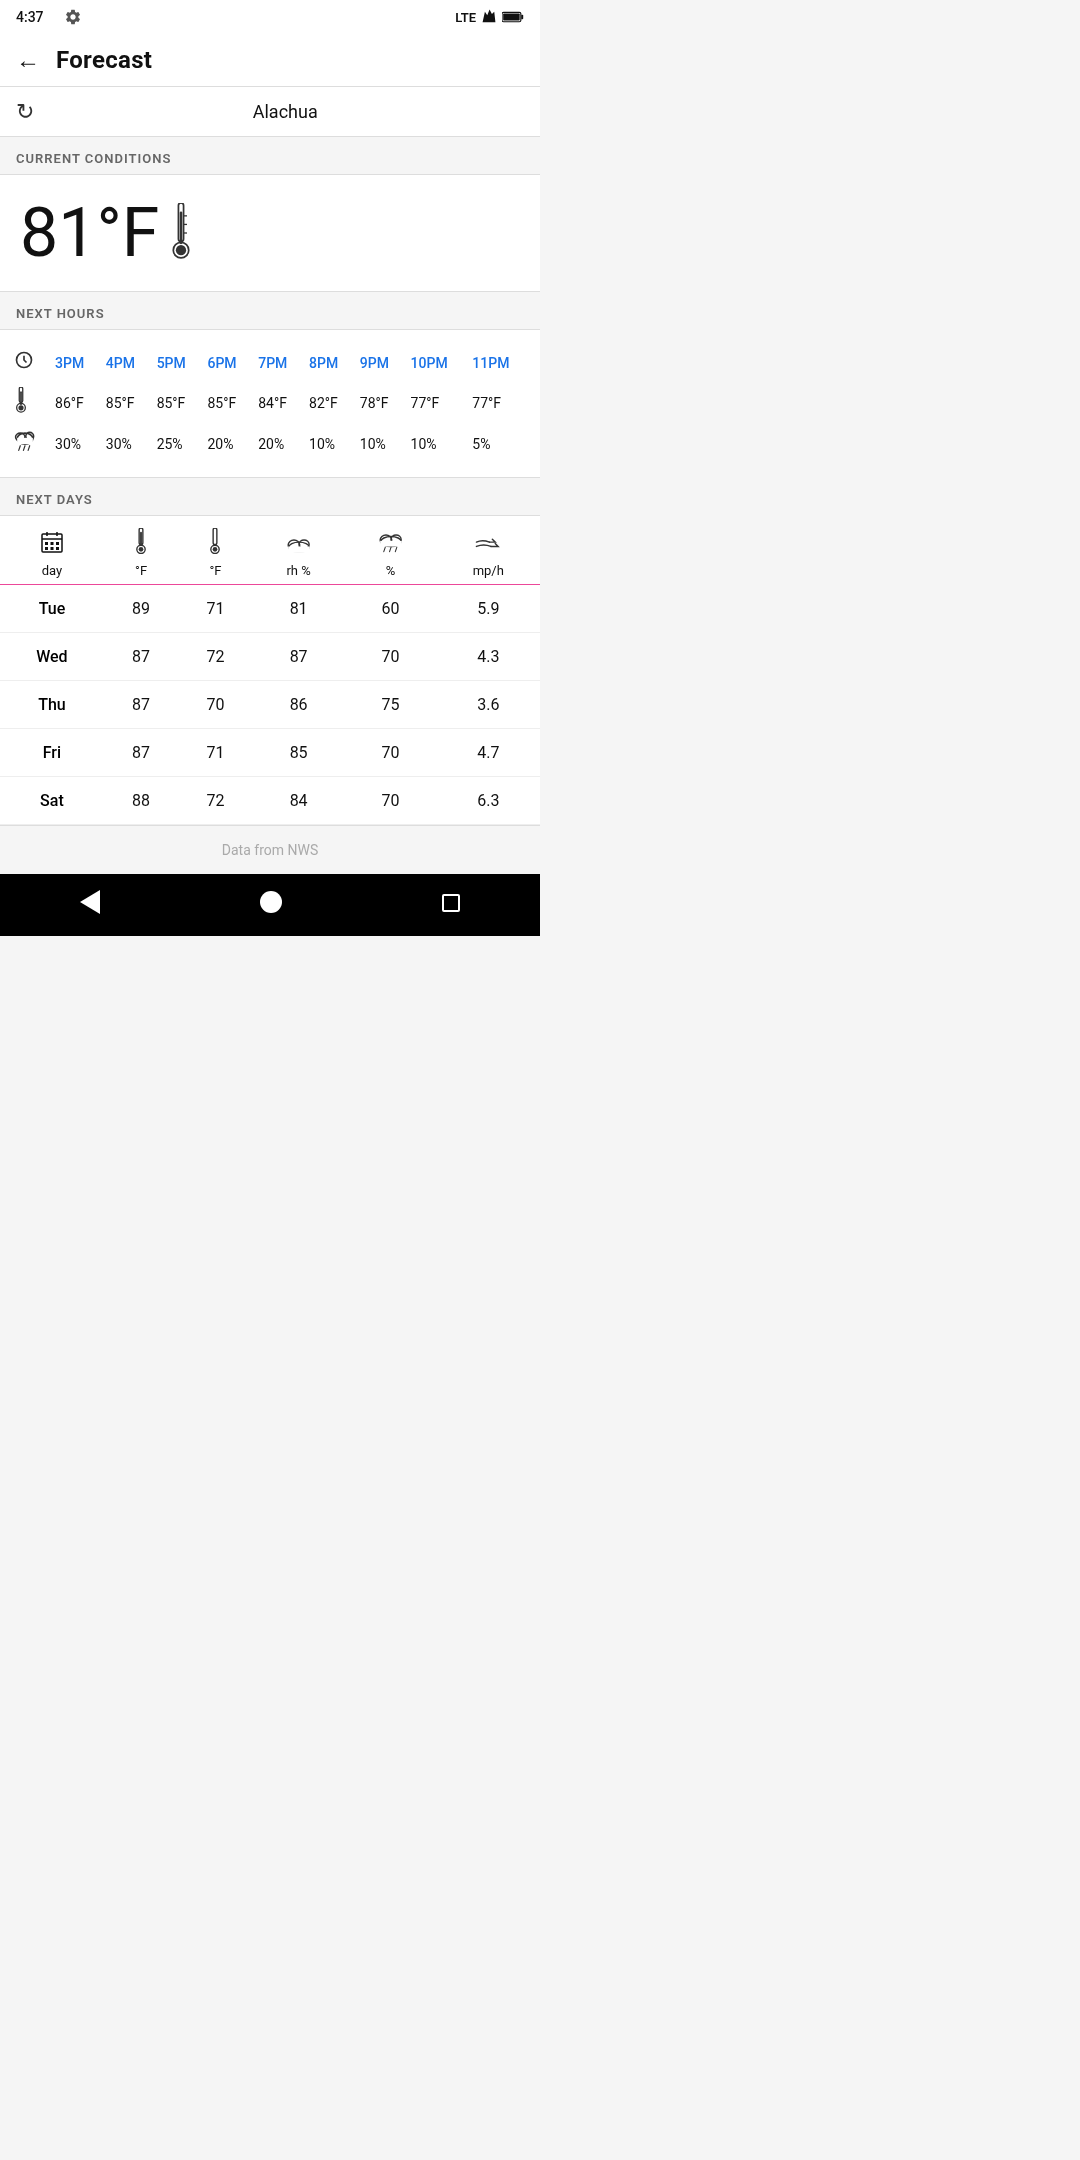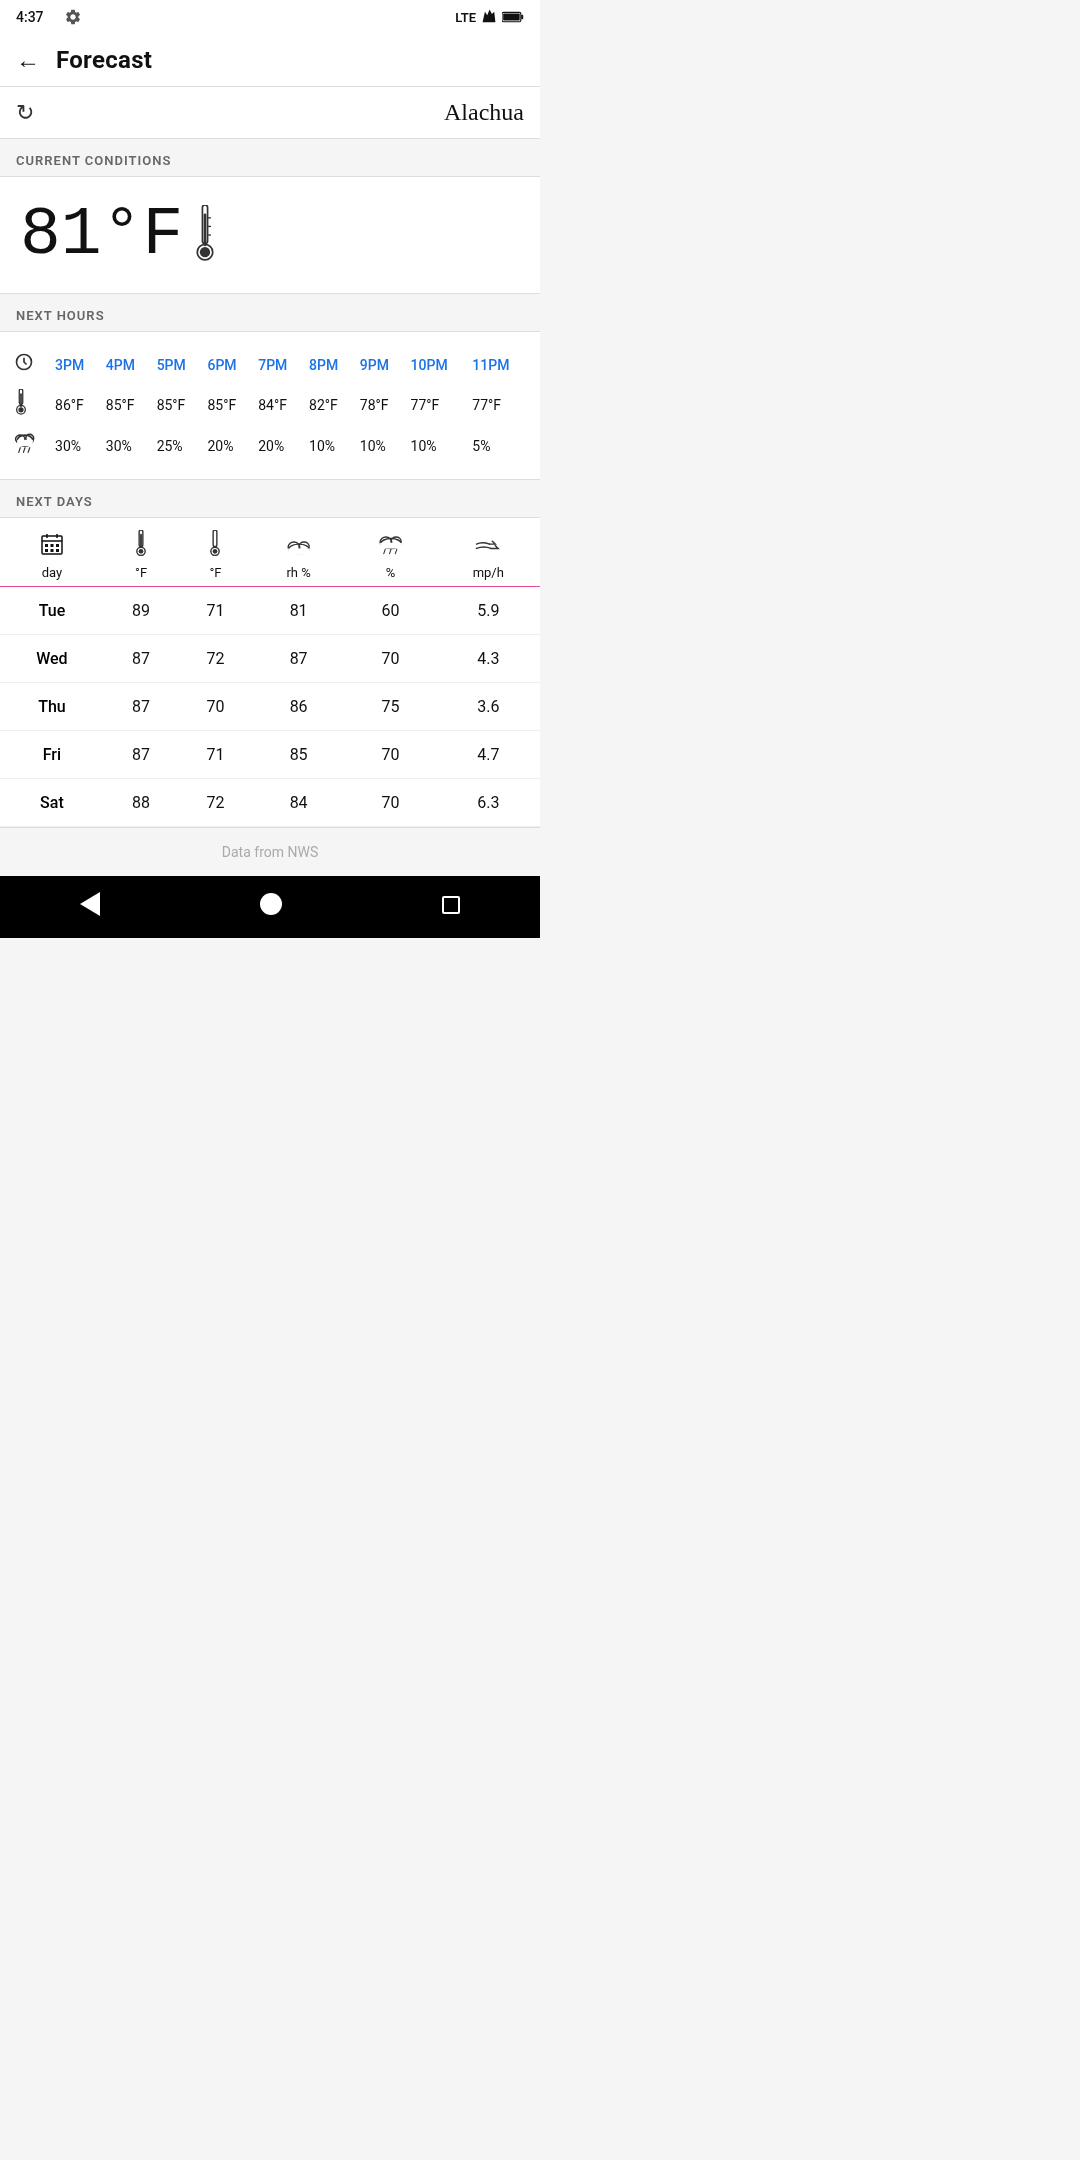--- a/index.html
+++ b/index.html
@@ -49,24 +49,23 @@
       border-bottom: 1px solid #ddd;
     }
     .refresh-icon {
       font-size: 22px;
       margin-right: 12px;
       cursor: pointer;
       color: #333;
     }
     .location-text {
       flex: 1;
-      text-align: right;
-      font-size: 24px;
+      text-align: center;
+      font-size: 18px;
       color: #111;
-      font-family: Liberation Serif, serif;
     }
     .section-label {
       background: #f5f5f5;
       color: #666;
       font-size: 13px;
       font-weight: 600;
       letter-spacing: 1px;
       padding: 14px 16px 8px;
       text-transform: uppercase;
     }
@@ -76,21 +75,20 @@
       padding: 24px 20px;
       display: flex;
       align-items: center;
       border-top: 1px solid #ddd;
       border-bottom: 1px solid #ddd;
     }
     .current-temp-area {
       display: flex;
       align-items: center;
       gap: 8px;
-      font-family: Liberation Mono, monospace;
     }
     .current-temp {
       font-size: 68px;
       font-weight: 400;
       line-height: 1;
     }
     .current-details {
       margin-left: auto;
       text-align: right;
     }

